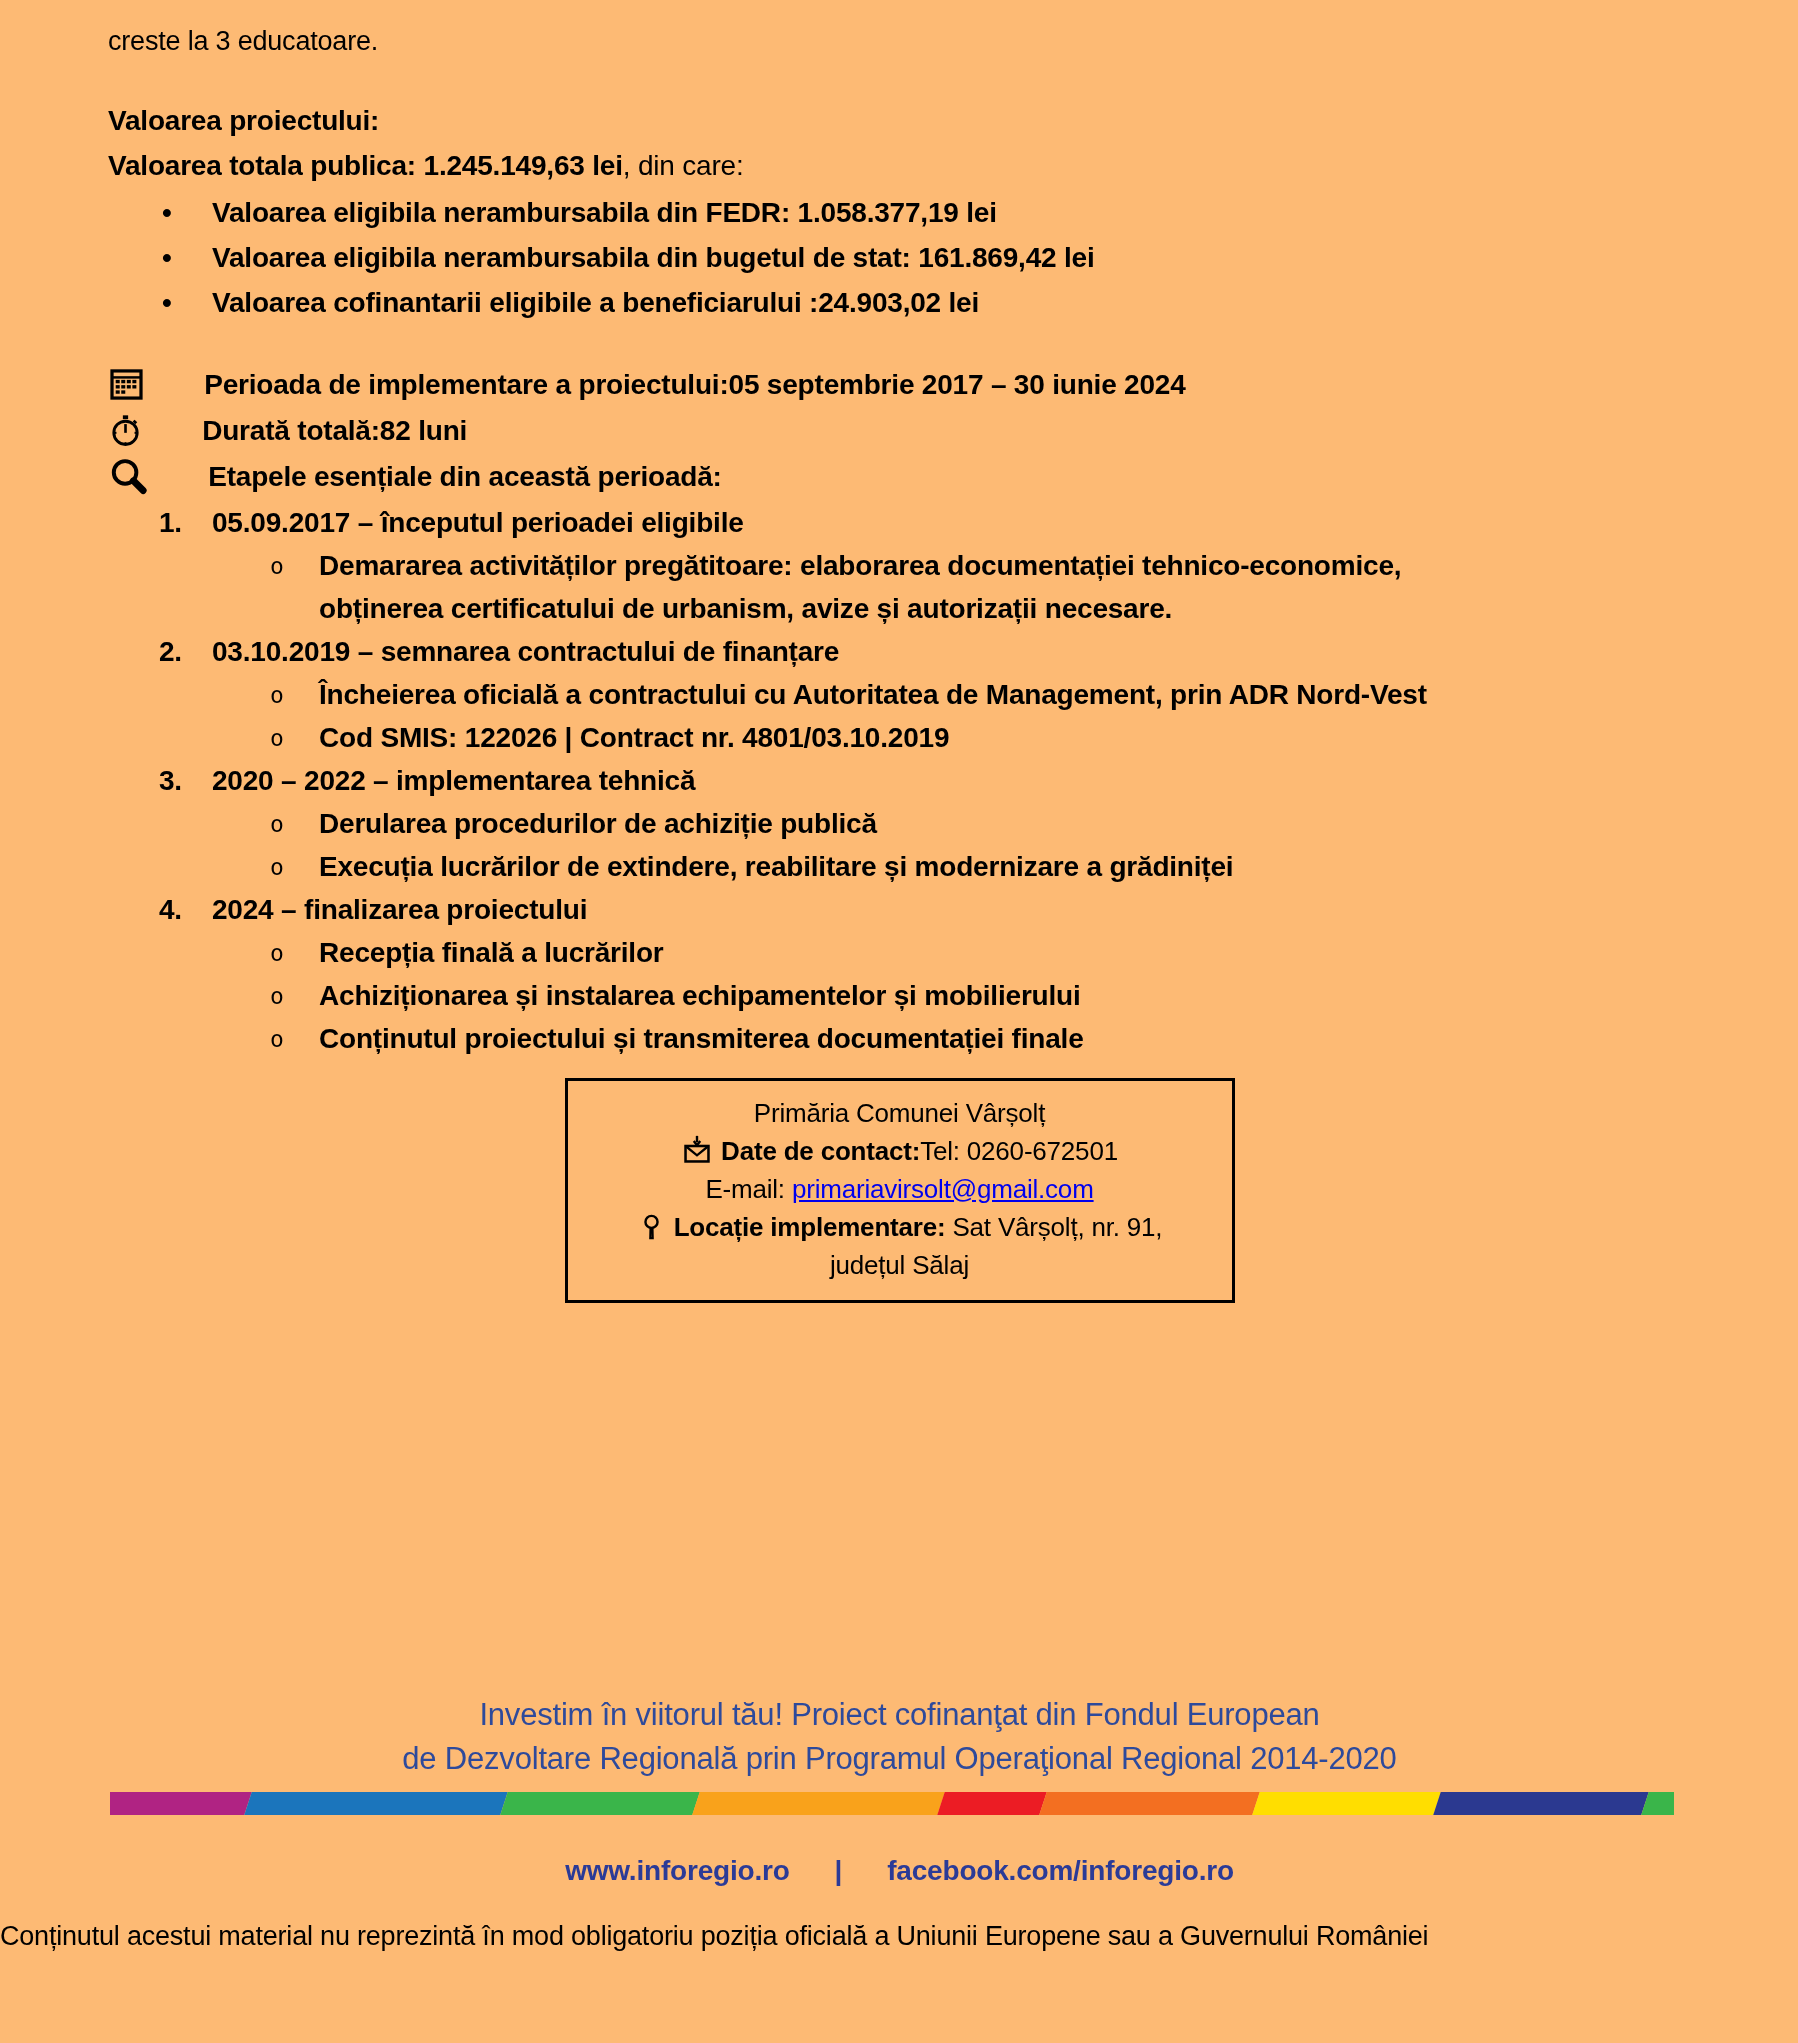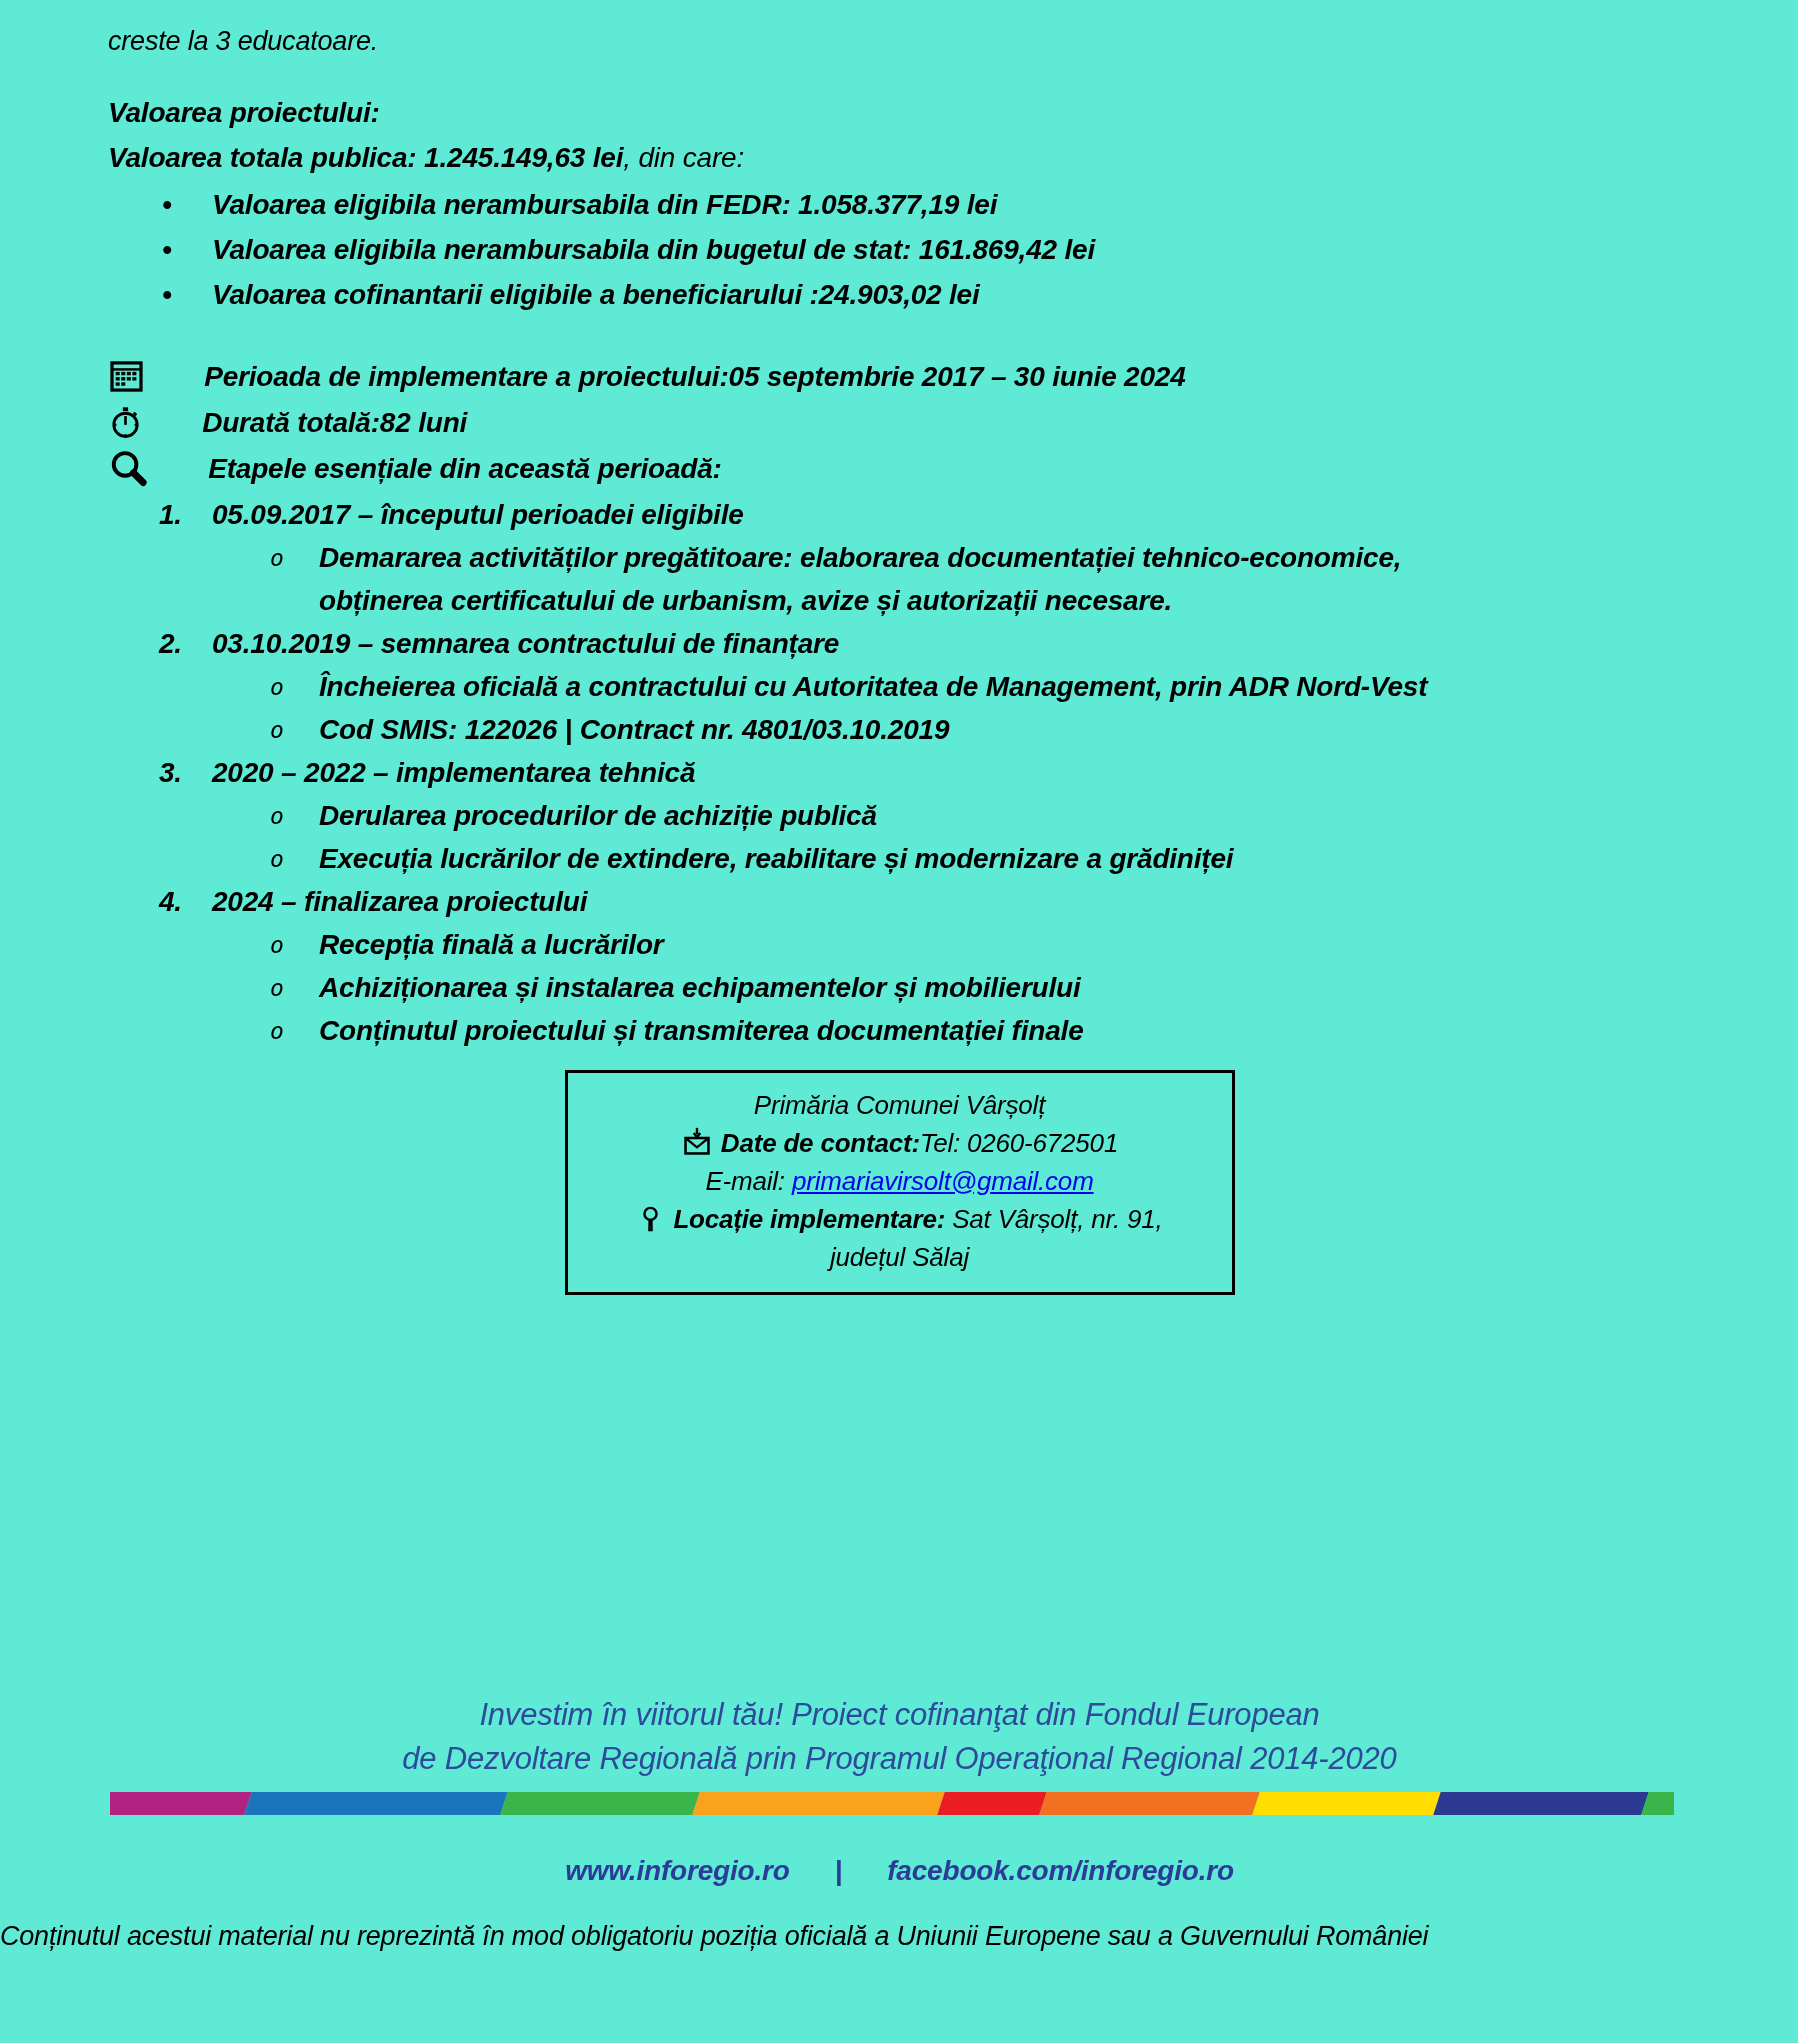--- a/index.html
+++ b/index.html
@@ -1,30 +1,29 @@
 <!DOCTYPE html>
 <html style="--accent-blue: #2e4a9b; --brand-blue: #2b3b97; --link-blue: #0000ee; --text-black: #000000;font-size:12.8px"><head>
 <meta charset="utf-8">
 <style>
   html,body{margin:0;padding:0;background:#ffffff;}
   .page{
     position:relative;
     width:1799px;height:2043px;
-    background:#5eead4;
+    background:#fdba74;
     font-family:"Liberation Sans",sans-serif;
     color:#000;
     letter-spacing:-0.2px;
     overflow:hidden;
-    font-style:italic;
   }
   .content{padding:0 108px;}
   p{margin:0;}
 
   .intro{margin-top:19px;font-size:27px;line-height:45px;font-weight:normal;}
-  .value-heading{margin-top:26px;font-size:28px;line-height:45px;font-weight:bold;}
+  .value-heading{margin-top:34px;font-size:28px;line-height:45px;font-weight:bold;}
   .total-line{font-size:28px;line-height:45px;}
   .b{font-weight:bold;}
   .r{font-weight:normal;}
 
   ul.bullets{list-style:none;margin:1.6px 0 0 0;padding:0;}
   ul.bullets li{
     position:relative;padding-left:104px;
     font-weight:bold;font-size:28px;line-height:45px;
   }
   ul.bullets li::before{

